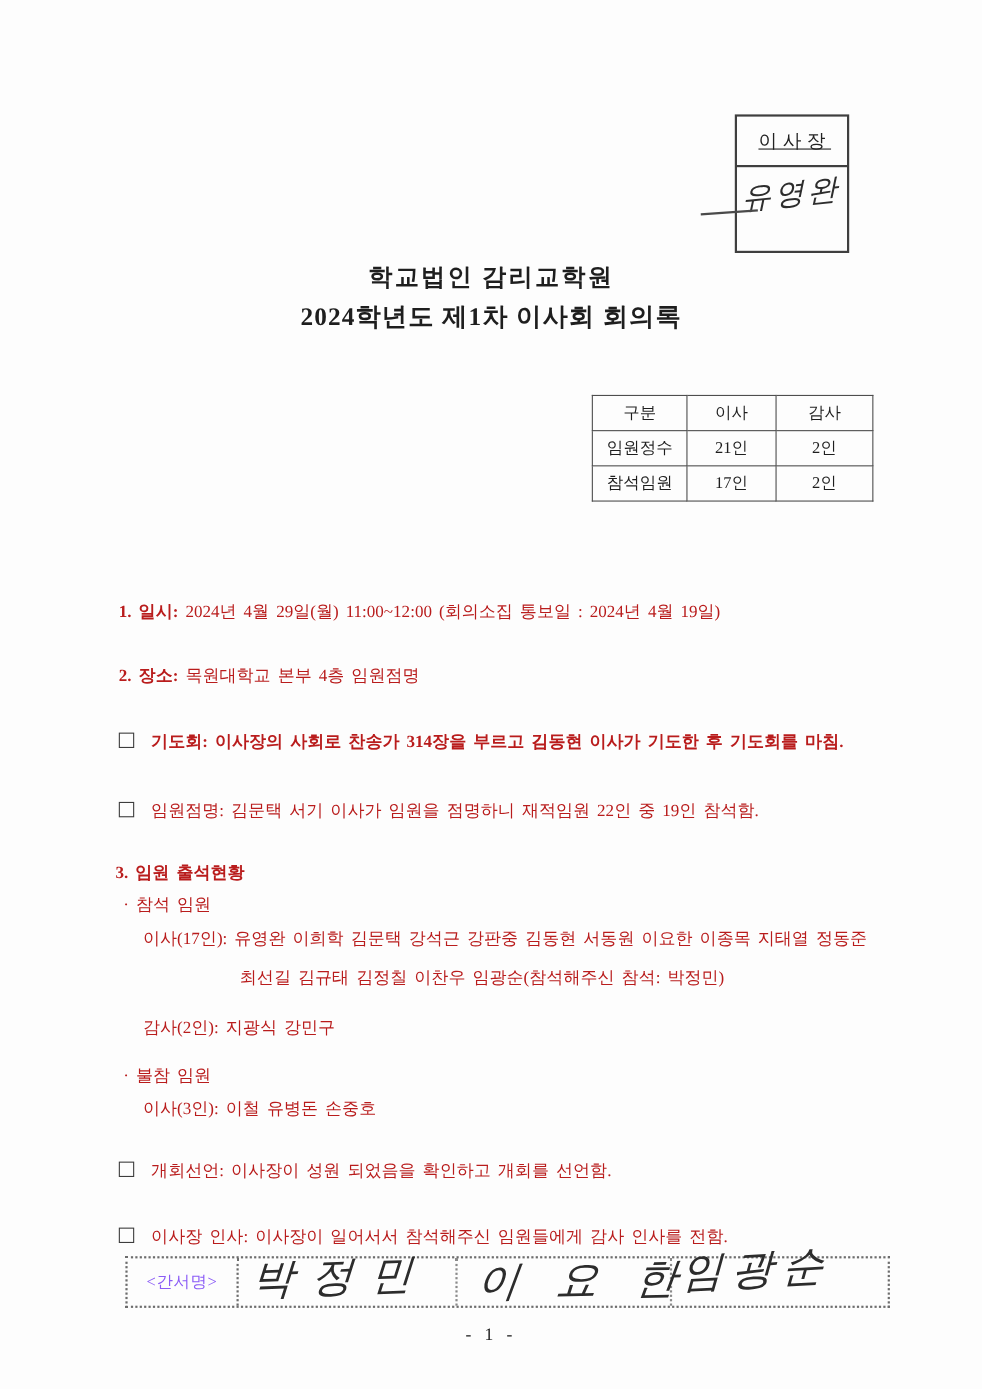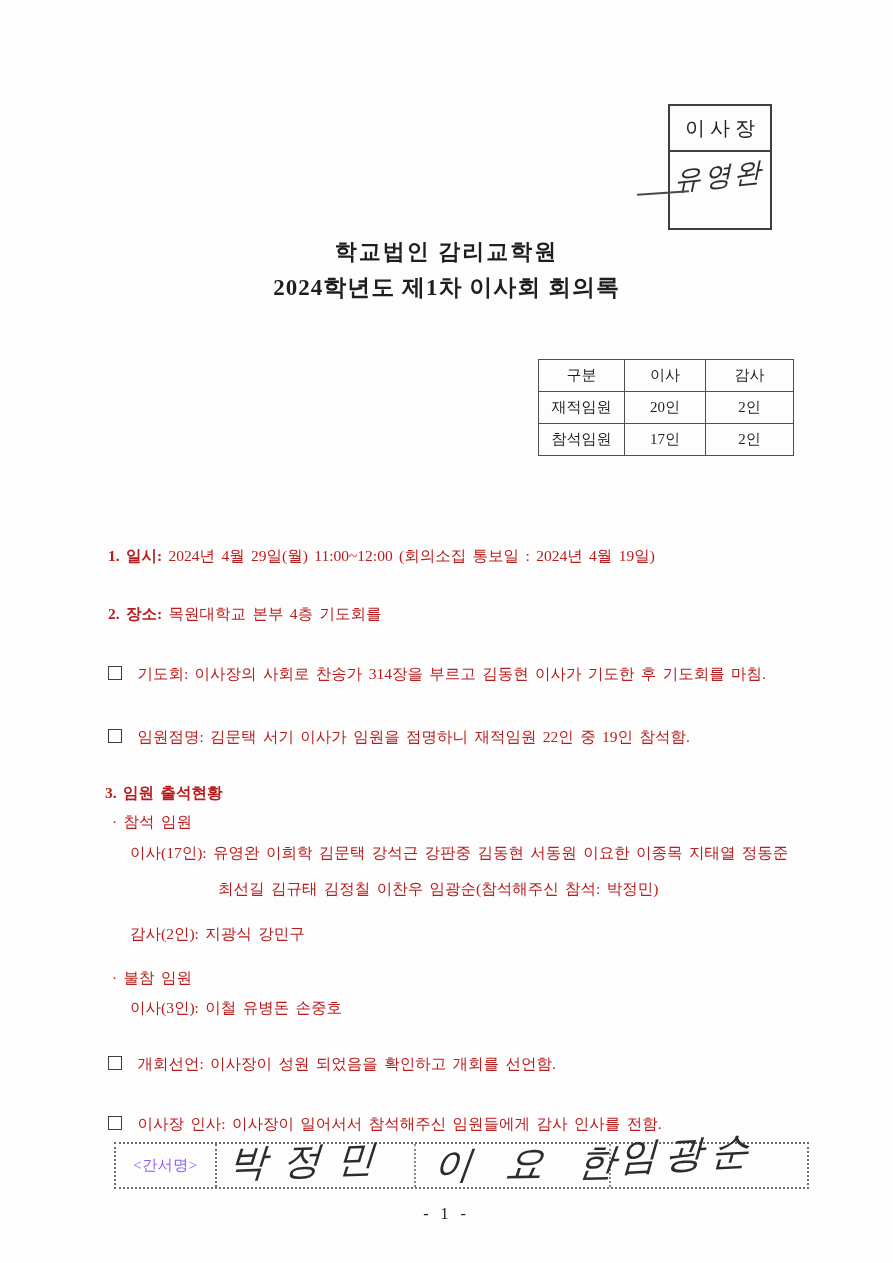--- a/index.html
+++ b/index.html
@@ -16,22 +16,23 @@
   
   .stamp {
     position:absolute; left:668px; top:104px;
     width:100px; height:122px;
     border:2px solid #3f3f3f;
     background:#fdfdfd;
   }
   .stamp-header {
     height:44px; border-bottom:2px solid #3f3f3f;
     display:flex; align-items:center; justify-content:center;
-    font-size:20px; letter-spacing:5px; padding-left:5px;
+    font-size:17px; letter-spacing:5px; padding-left:5px;
     color:#222;
+    text-decoration:underline;
   }
   .stamp-sig {
     position:absolute; left:4px; top:52px; width:92px;
     font-size:27px; letter-spacing:3px;
     color:#2d2d2d;
     transform:rotate(-6deg) skewX(-4deg);
     font-style:italic;
     white-space:nowrap;
   }
   .stamp-underline {
@@ -130,43 +131,43 @@
   <div class="title-line2">2024학년도 제1차 이사회 회의록</div>
 
   <table class="att-table">
     <tbody>
       <tr>
         <th class="c0">구분</th>
         <th class="c1">이사</th>
         <th class="c2">감사</th>
       </tr>
       <tr>
-        <td>재적임원</td>
-        <td>20인</td>
+        <td>임원정수</td>
+        <td>21인</td>
         <td>2인</td>
       </tr>
       <tr>
         <td>참석임원</td>
         <td>17인</td>
         <td>2인</td>
       </tr>
     </tbody>
   </table>
 
   <div class="line" style="left:108px; top:546px;">
     <span class="b">1. 일시:</span>
     <span>2024년 4월 29일(월) 11:00~12:00 (회의소집 통보일 : 2024년 4월 19일)</span>
   </div>
 
   <div class="line" style="left:108px; top:604px;">
     <span class="b">2. 장소:</span>
-    <span>목원대학교 본부 4층 기도회를</span>
-  </div>
-
-  <div class="line" style="left:108px; top:664px;">
+    <span>목원대학교 본부 4층 임원점명</span>
+  </div>
+
+  <div class="line" style="left:108px; top:664px;font-weight:bold;">
     <span class="checkbox"></span>
     <span>기도회:</span>
     <span>이사장의 사회로 찬송가 314장을 부르고 김동현 이사가 기도한 후 기도회를 마침.</span>
   </div>
 
   <div class="line" style="left:108px; top:727px;">
     <span class="checkbox"></span>
     <span>임원점명:</span>
     <span>김문택 서기 이사가 임원을 점명하니 재적임원 22인 중 19인 참석함.</span>
   </div>

